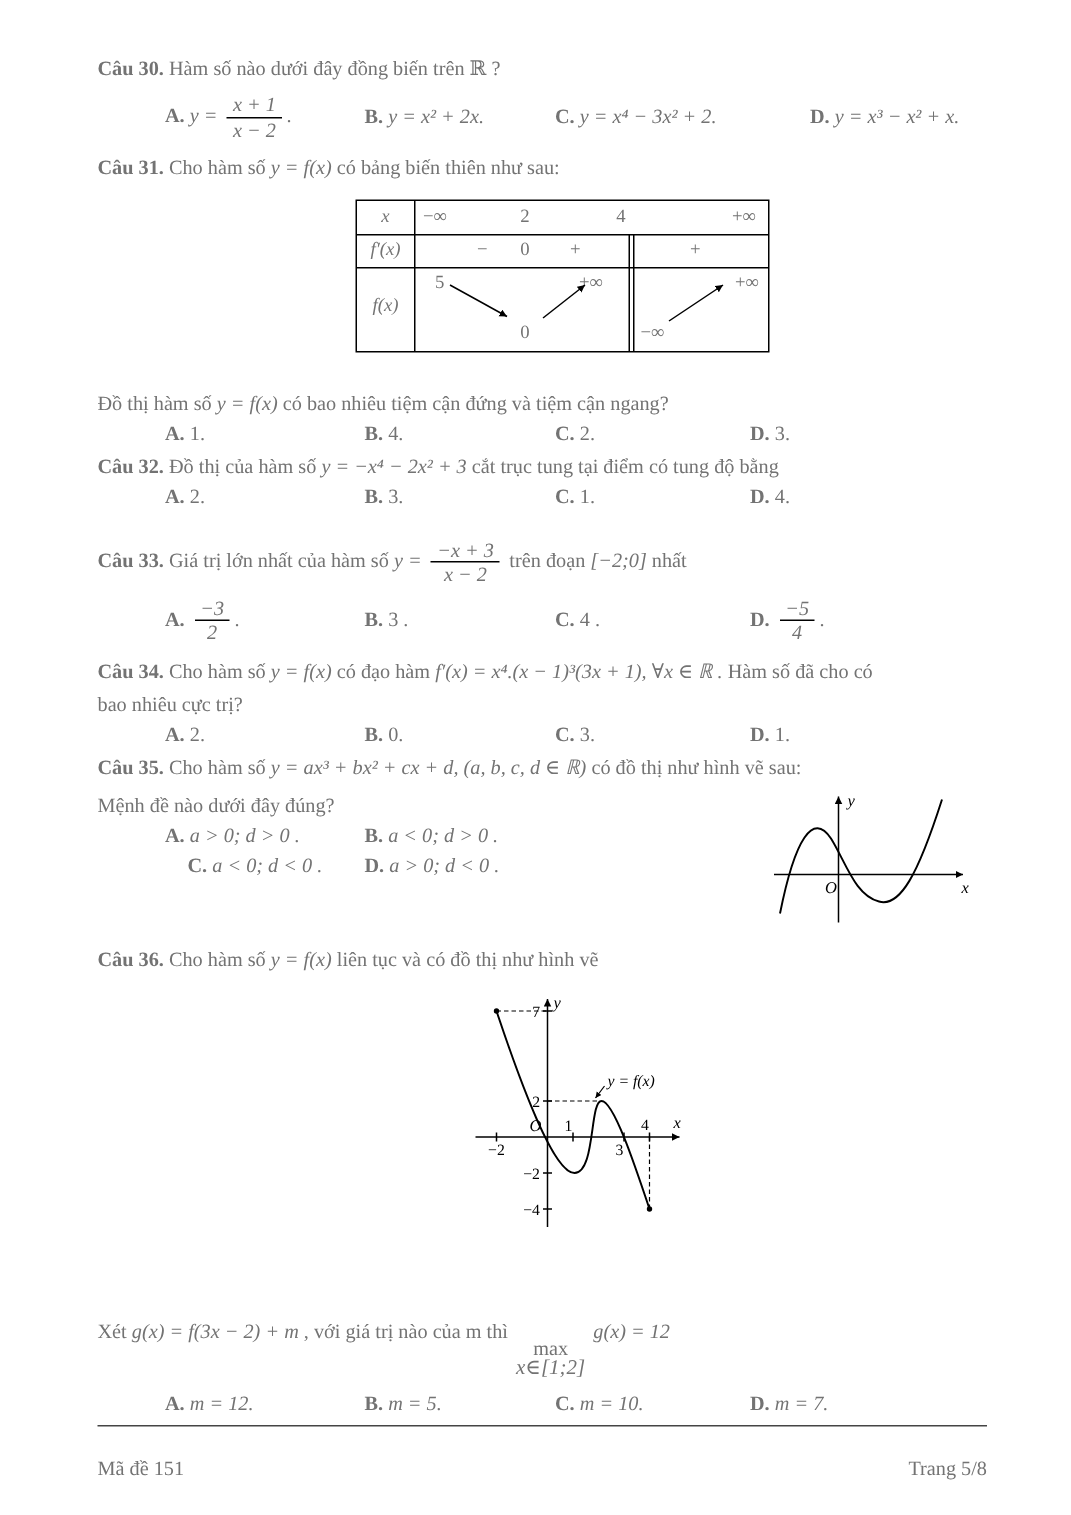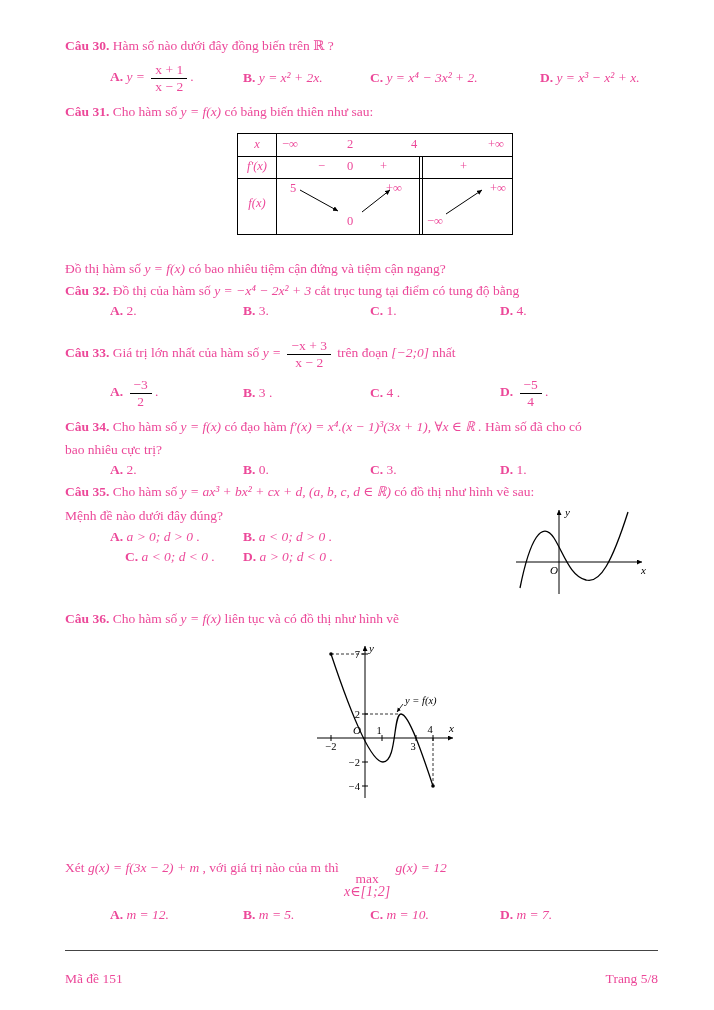--- a/index.html
+++ b/index.html
@@ -1,29 +1,29 @@
 <!DOCTYPE html>
 <html><head>
 <meta charset="utf-8">
 <style>
   html,body{margin:0;padding:0;background:#fff;}
   .page{position:relative;width:714px;height:1010px;background:#fff;overflow:hidden;
-        font-family:"Liberation Serif","DejaVu Serif",serif;font-size:13.5px;color:#ec4899;line-height:1.5;}
+        font-family:"Liberation Serif","DejaVu Serif",serif;font-size:13.5px;color:#737373;line-height:1.5;}
   .content{position:absolute;left:65px;right:56px;top:34px;}
   .line{margin-top:2px;}
   b.ql{font-weight:bold;}
   .m{font-style:italic;}
   
   .opts{display:grid;grid-template-columns:133px 127px 130px auto;margin-left:45px;align-items:center;}
   .opts.wide{grid-template-columns:133px 127px 170px auto;}
   .opts.tall{min-height:44px;}
   .opt{white-space:nowrap;}
   .opt b{font-weight:bold;}
   
-  .frac{display:inline-block;vertical-align:middle;text-align:center;line-height:1.15;margin:1px 3px;}
+  .frac{display:inline-block;vertical-align:middle;text-align:center;line-height:1.15;margin:1px 3px;font-style:italic;}
   .frac .num{display:block;border-bottom:1px solid #000;padding:0 4px;}
   .frac .den{display:block;padding:0 4px;}
   
   .bbt{position:relative;width:274px;height:100px;border:1px solid #000;margin:10px 0 0 172px;font-size:12.5px;}
   .bbt .vline{position:absolute;left:38px;top:0;bottom:0;width:0;border-left:1px solid #000;}
   .bbt .hline{position:absolute;left:0;right:0;height:0;border-top:1px solid #000;}
   .bbt .dbar{position:absolute;top:22px;bottom:0;width:0;border-left:1px solid #000;}
   .bbt .cell{position:absolute;white-space:nowrap;}
   .bbt .ctr{text-align:center;}
   
@@ -105,20 +105,26 @@
         <line x1="62" y1="12" x2="100" y2="33" stroke="#000" stroke-width="1" marker-end="url(#ahb)"></line>
         <line x1="124" y1="34" x2="152" y2="12" stroke="#000" stroke-width="1" marker-end="url(#ahb)"></line>
         <line x1="208" y1="36" x2="244" y2="12" stroke="#000" stroke-width="1" marker-end="url(#ahb)"></line>
       </svg>
     </div>
 
     <div class="line" style="margin-top:24px">
       <span>Đồ thị hàm số</span>
       <span class="m">y = f(x)</span>
       <span>có bao nhiêu tiệm cận đứng và tiệm cận ngang?</span>
+    </div>
+    <div class="opts">
+      <span class="opt"><b>A.</b> <span>1.</span></span>
+      <span class="opt"><b>B.</b> <span>4.</span></span>
+      <span class="opt"><b>C.</b> <span>2.</span></span>
+      <span class="opt"><b>D.</b> <span>3.</span></span>
     </div>
 
     <div class="line">
       <b class="ql">Câu 32.</b>
       <span>Đồ thị của hàm số</span>
       <span class="m">y = −x⁴ − 2x² + 3</span>
       <span>cắt trục tung tại điểm có tung độ bằng</span>
     </div>
     <div class="opts">
       <span class="opt"><b>A.</b> <span>2.</span></span>

